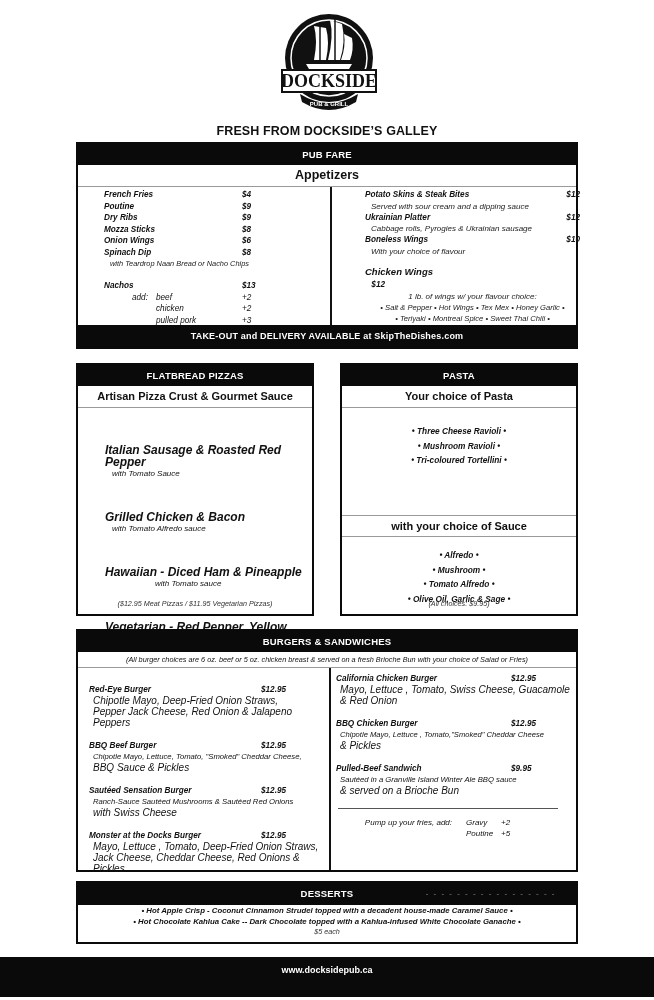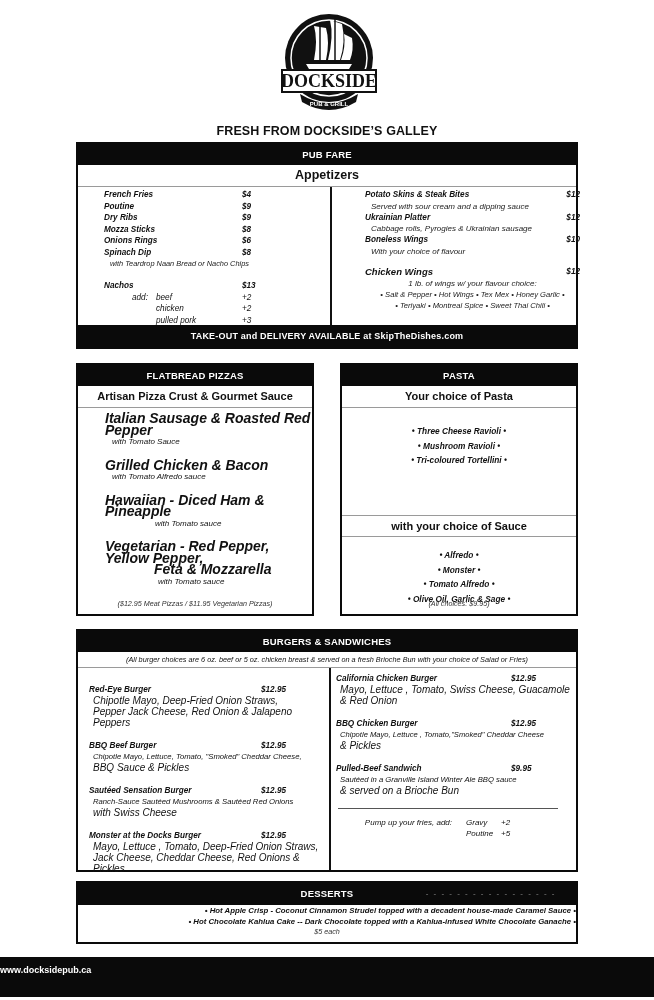--- a/index.html
+++ b/index.html
@@ -34,21 +34,21 @@
   .apps-right .name { flex: 1; }
   .apps-right .price { width: 20px; text-align: right; }
   #pubfare .bar-bottom { position: absolute; left: 0; right: 0; bottom: 0; height: 22px; line-height: 22px; font-size: 9px; }
 
   
   #pizza { left: 76px; top: 363px; width: 238px; height: 253px; }
   #pizza .bar { height: 21px; line-height: 21px; }
   #pizza .subhead { height: 22px; line-height: 21px; font-size: 11px; }
   .pizza-list { padding: 5px 0 0 27px; }
   .pizza-item { margin-bottom: 12px; }
-  .pizza-item .pname { font-size: 14px; font-weight: bold; font-style: italic; line-height: 11.5px; }
+  .pizza-item .pname { font-size: 12px; font-weight: bold; font-style: italic; line-height: 11.5px; margin-top: 32px; }
   .pizza-item .psub { font-size: 8px; font-style: italic; line-height: 11.5px; padding-left: 7px; }
   .pizza-note { position: absolute; left: 0; right: 0; bottom: 6px; text-align: center; font-size: 7.2px; font-style: italic; color: #333; }
 
   
   #pasta { left: 340px; top: 363px; width: 238px; height: 253px; }
   #pasta .bar { height: 21px; line-height: 21px; }
   #pasta .subhead { height: 22px; line-height: 21px; font-size: 11px; }
   .pasta-list { padding-top: 16px; height: 107px; }
   .pasta-item, .sauce-item { text-align: center; font-size: 8.3px; font-weight: bold; font-style: italic; line-height: 14.5px; }
   .pasta-sub2 { border-top: 1.5px solid #9a9a9a; }
@@ -72,26 +72,26 @@
   .fries-rule { border-top: 1px solid #555; width: 220px; margin: 0 0 8px 2px; }
   .fries { display: flex; font-size: 8px; font-style: italic; line-height: 11px; }
   .fries .flabel { width: 130px; text-align: right; padding-right: 14px; }
   .fries .fopt div { display: flex; }
   .fries .fopt .oname { width: 35px; }
 
   
   #desserts { left: 76px; top: 881px; width: 502px; height: 63px; }
   #desserts .bar { height: 22px; line-height: 22px; position: relative; }
   .dashes { position: absolute; right: 20px; top: 0; color: #888; font-size: 8px; letter-spacing: 1.5px; font-weight: normal; }
-  .dessert-item { text-align: right; font-size: 7.8px; font-weight: bold; font-style: italic; line-height: 11px; }
+  .dessert-item { text-align: center; font-size: 7.8px; font-weight: bold; font-style: italic; line-height: 11px; }
   .dessert-price { text-align: center; font-size: 7.2px; font-style: italic; line-height: 10px; color: #333; }
 
   
   .footer { position: absolute; left: 0; top: 957px; width: 654px; height: 40px; background: #0a0a0a; color: #fff;
-    font-weight: bold; font-size: 9px; line-height: 26px; }
+    text-align: center; font-weight: bold; font-size: 9px; line-height: 26px; }
 </style>
 </head>
 <body>
 
 <div class="logo">
   <svg width="118" height="118" viewBox="0 0 118 118">
     <circle cx="59" cy="56" r="44" fill="#111"></circle>
     <circle cx="59" cy="56" r="38" fill="none" stroke="#fff" stroke-width="1.5"></circle>
     <path d="M36 62 L82 62 L76 72 L42 72 Z" fill="#fff"></path>
     <path d="M44 58 Q48 38 44 24 L56 26 Q60 40 56 58 Z" fill="#fff"></path>
@@ -123,21 +123,21 @@
         </div>
       <div class="row it b">
           <span class="name">Dry Ribs</span>
           <span class="price">$9</span>
         </div>
       <div class="row it b">
           <span class="name">Mozza Sticks</span>
           <span class="price">$8</span>
         </div>
       <div class="row it b">
-          <span class="name">Onions Rings</span>
+          <span class="name">Onion Wings</span>
           <span class="price">$6</span>
         </div>
       <div class="row it b">
           <span class="name">Spinach Dip</span>
           <span class="price">$8</span>
         </div>
       <div class="desc" style="padding-left:6px; font-size:7.4px;">with Teardrop Naan Bread or Nacho Chips</div>
       <div style="height:11px"></div>
       <div class="row it b">
           <span class="name">Nachos</span>
@@ -171,21 +171,21 @@
           <span class="name">Ukrainian Platter</span>
           <span class="price">$12</span>
         </div>
       <div class="desc" style="padding-left:6px">Cabbage rolls, Pyrogies &amp; Ukrainian sausage</div>
       <div class="row it b">
           <span class="name">Boneless Wings</span>
           <span class="price">$10</span>
         </div>
       <div class="desc" style="padding-left:6px">With your choice of flavour</div>
       <div style="height:8px"></div>
-      <div class="row it b" style="font-size:9.5px; line-height:13px;">
+      <div class="row it b" style="font-size:9.5px; line-height:13px;flex-direction:column;">
           <span class="name">Chicken Wings</span>
           <span class="price" style="font-size:8.2px">$12</span>
         </div>
       <div class="desc center">1 lb. of wings w/ your flavour choice:</div>
       <div class="desc center" style="font-size:7.6px">• Salt &amp; Pepper • Hot Wings • Tex Mex • Honey Garlic •</div>
       <div class="desc center" style="font-size:7.6px">• Teriyaki • Montreal Spice • Sweet Thai Chili •</div>
     </div>
   </div>
   <div class="bar bar-bottom">TAKE-OUT and DELIVERY AVAILABLE  at  SkipTheDishes.com</div>
 </div>
@@ -219,21 +219,21 @@
   <div class="bar">PASTA</div>
   <div class="subhead">Your choice of Pasta</div>
   <div class="pasta-list">
     <div class="pasta-item">• Three Cheese Ravioli •</div>
     <div class="pasta-item">• Mushroom Ravioli •</div>
     <div class="pasta-item">• Tri-coloured Tortellini •</div>
   </div>
   <div class="subhead pasta-sub2">with your choice of Sauce</div>
   <div class="sauce-list">
     <div class="sauce-item">• Alfredo •</div>
-    <div class="sauce-item">• Monster •</div>
+    <div class="sauce-item">• Mushroom •</div>
     <div class="sauce-item">• Tomato Alfredo •</div>
     <div class="sauce-item">• Olive Oil, Garlic &amp; Sage •</div>
   </div>
   <div class="pasta-note">(All choices: $9.95)</div>
 </div>
 
 <div class="box" id="burgers">
   <div class="bar">BURGERS &amp; SANDWICHES</div>
   <div class="note">(All burger choices are 6 oz. beef or 5 oz. chicken breast &amp; served on a fresh Brioche Bun with your choice of Salad or Fries)</div>
   <div class="cols">

